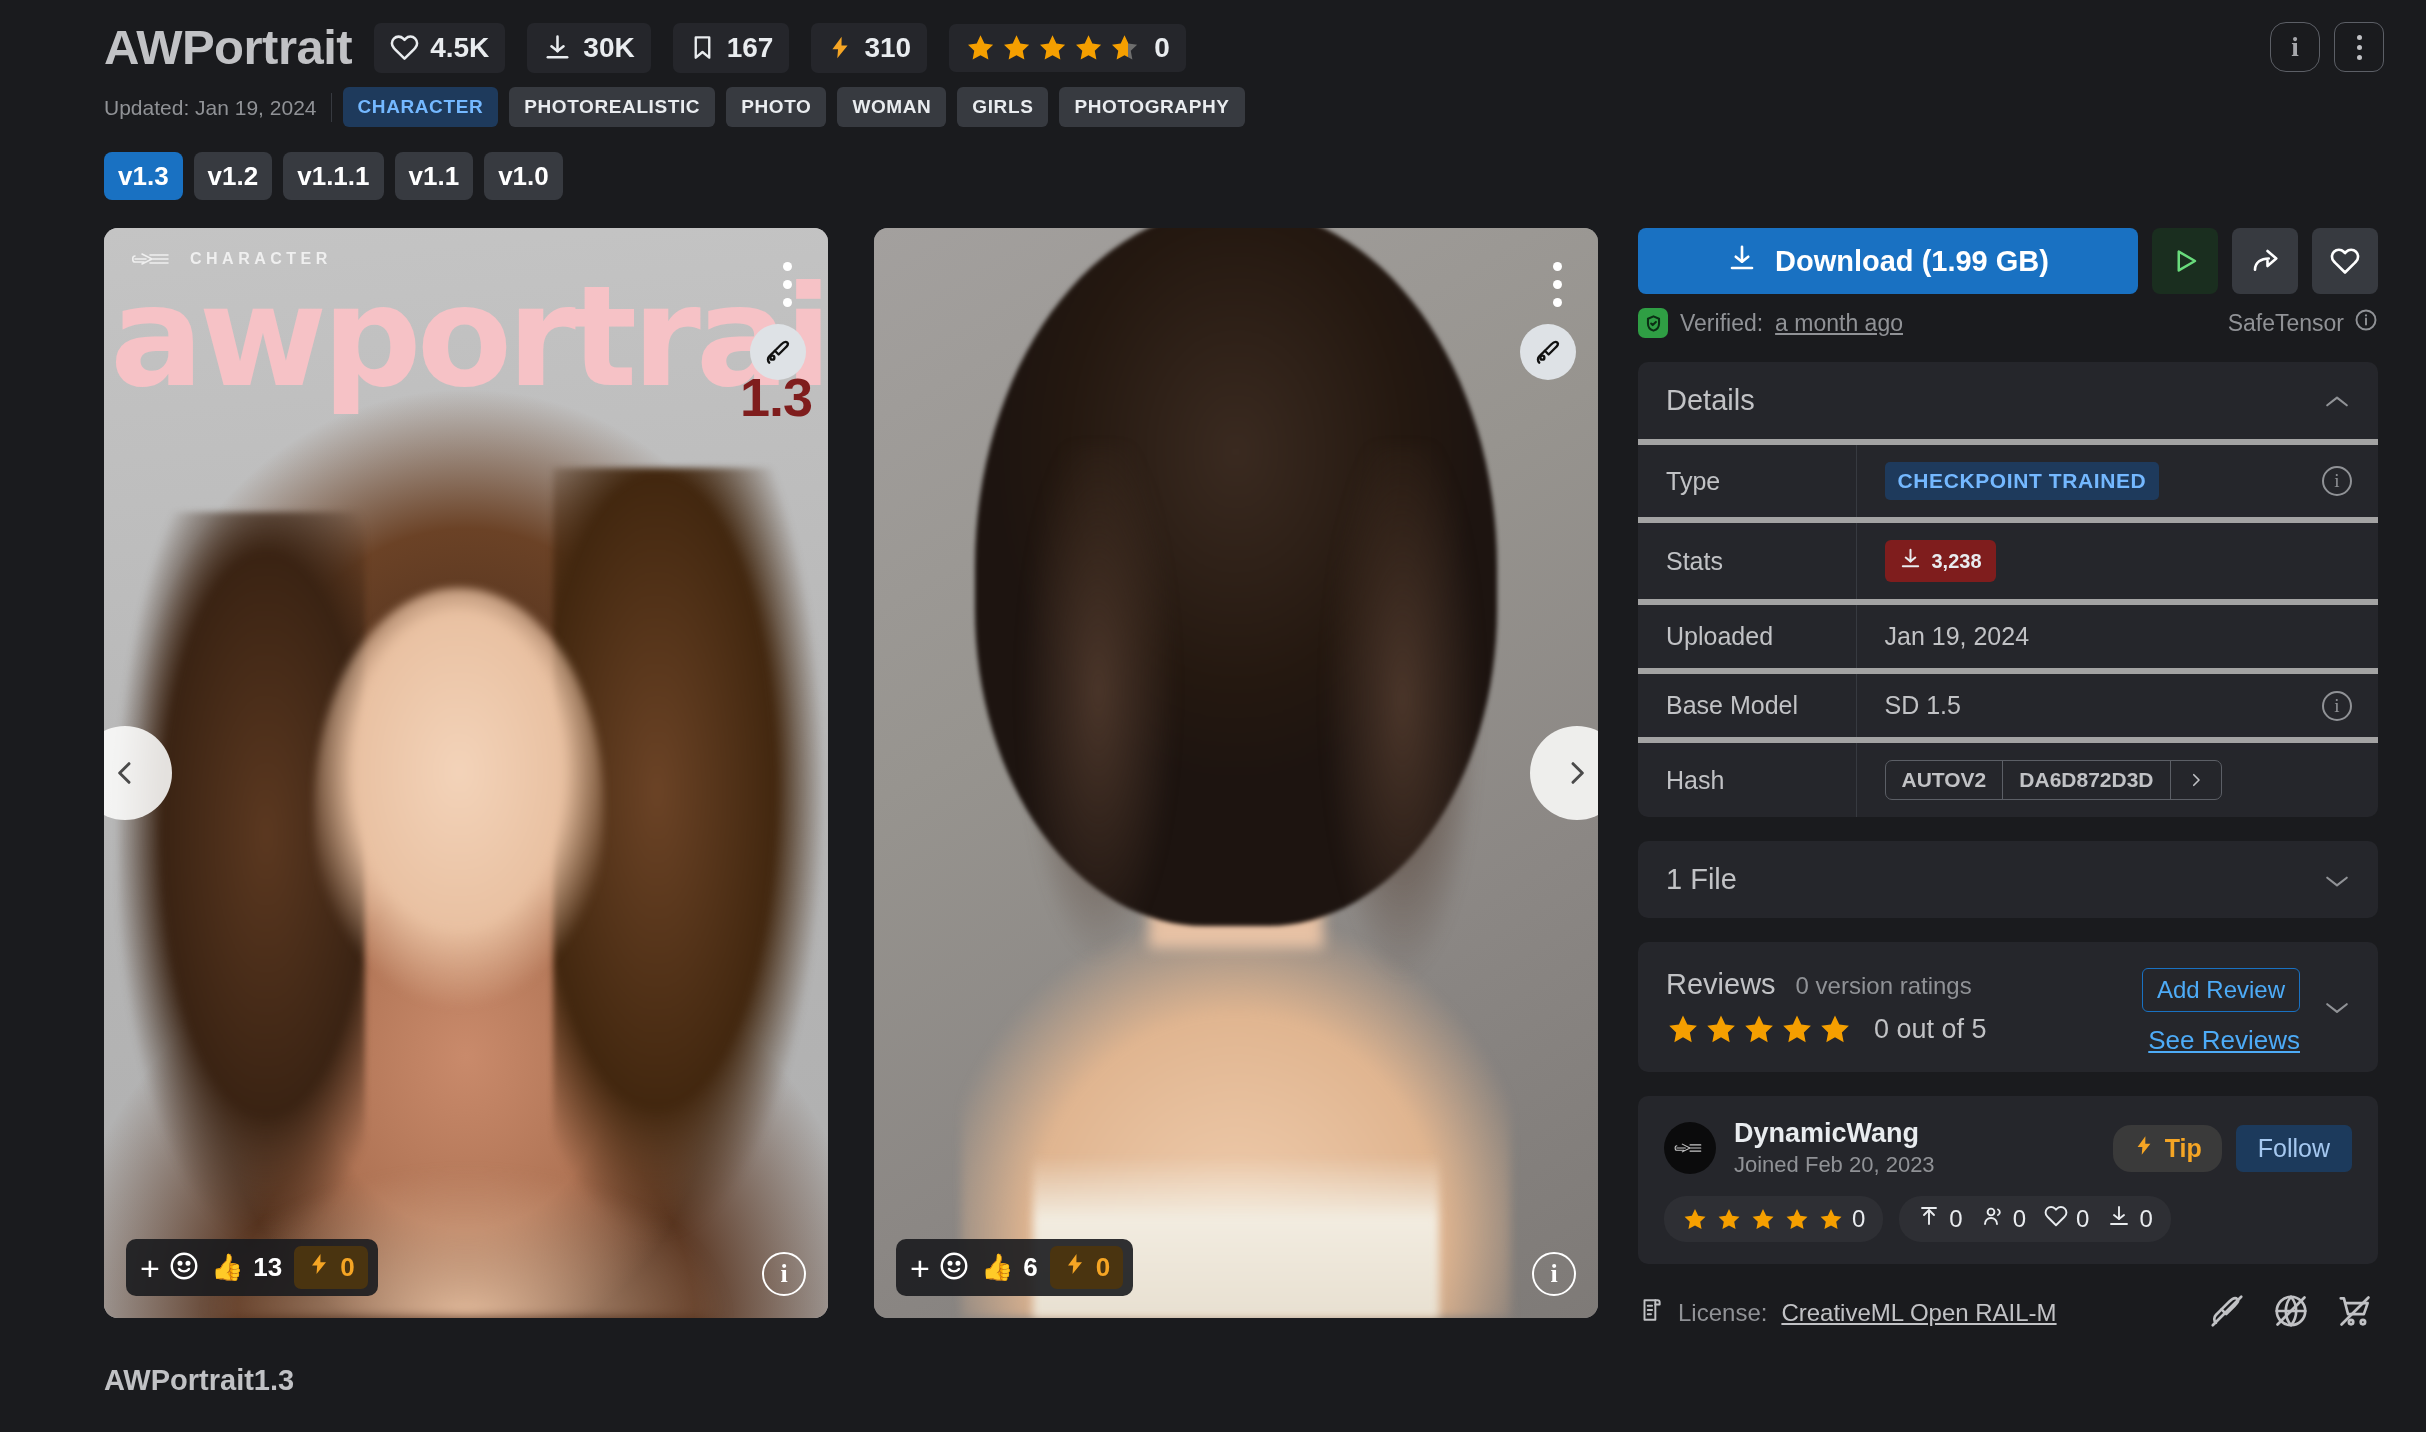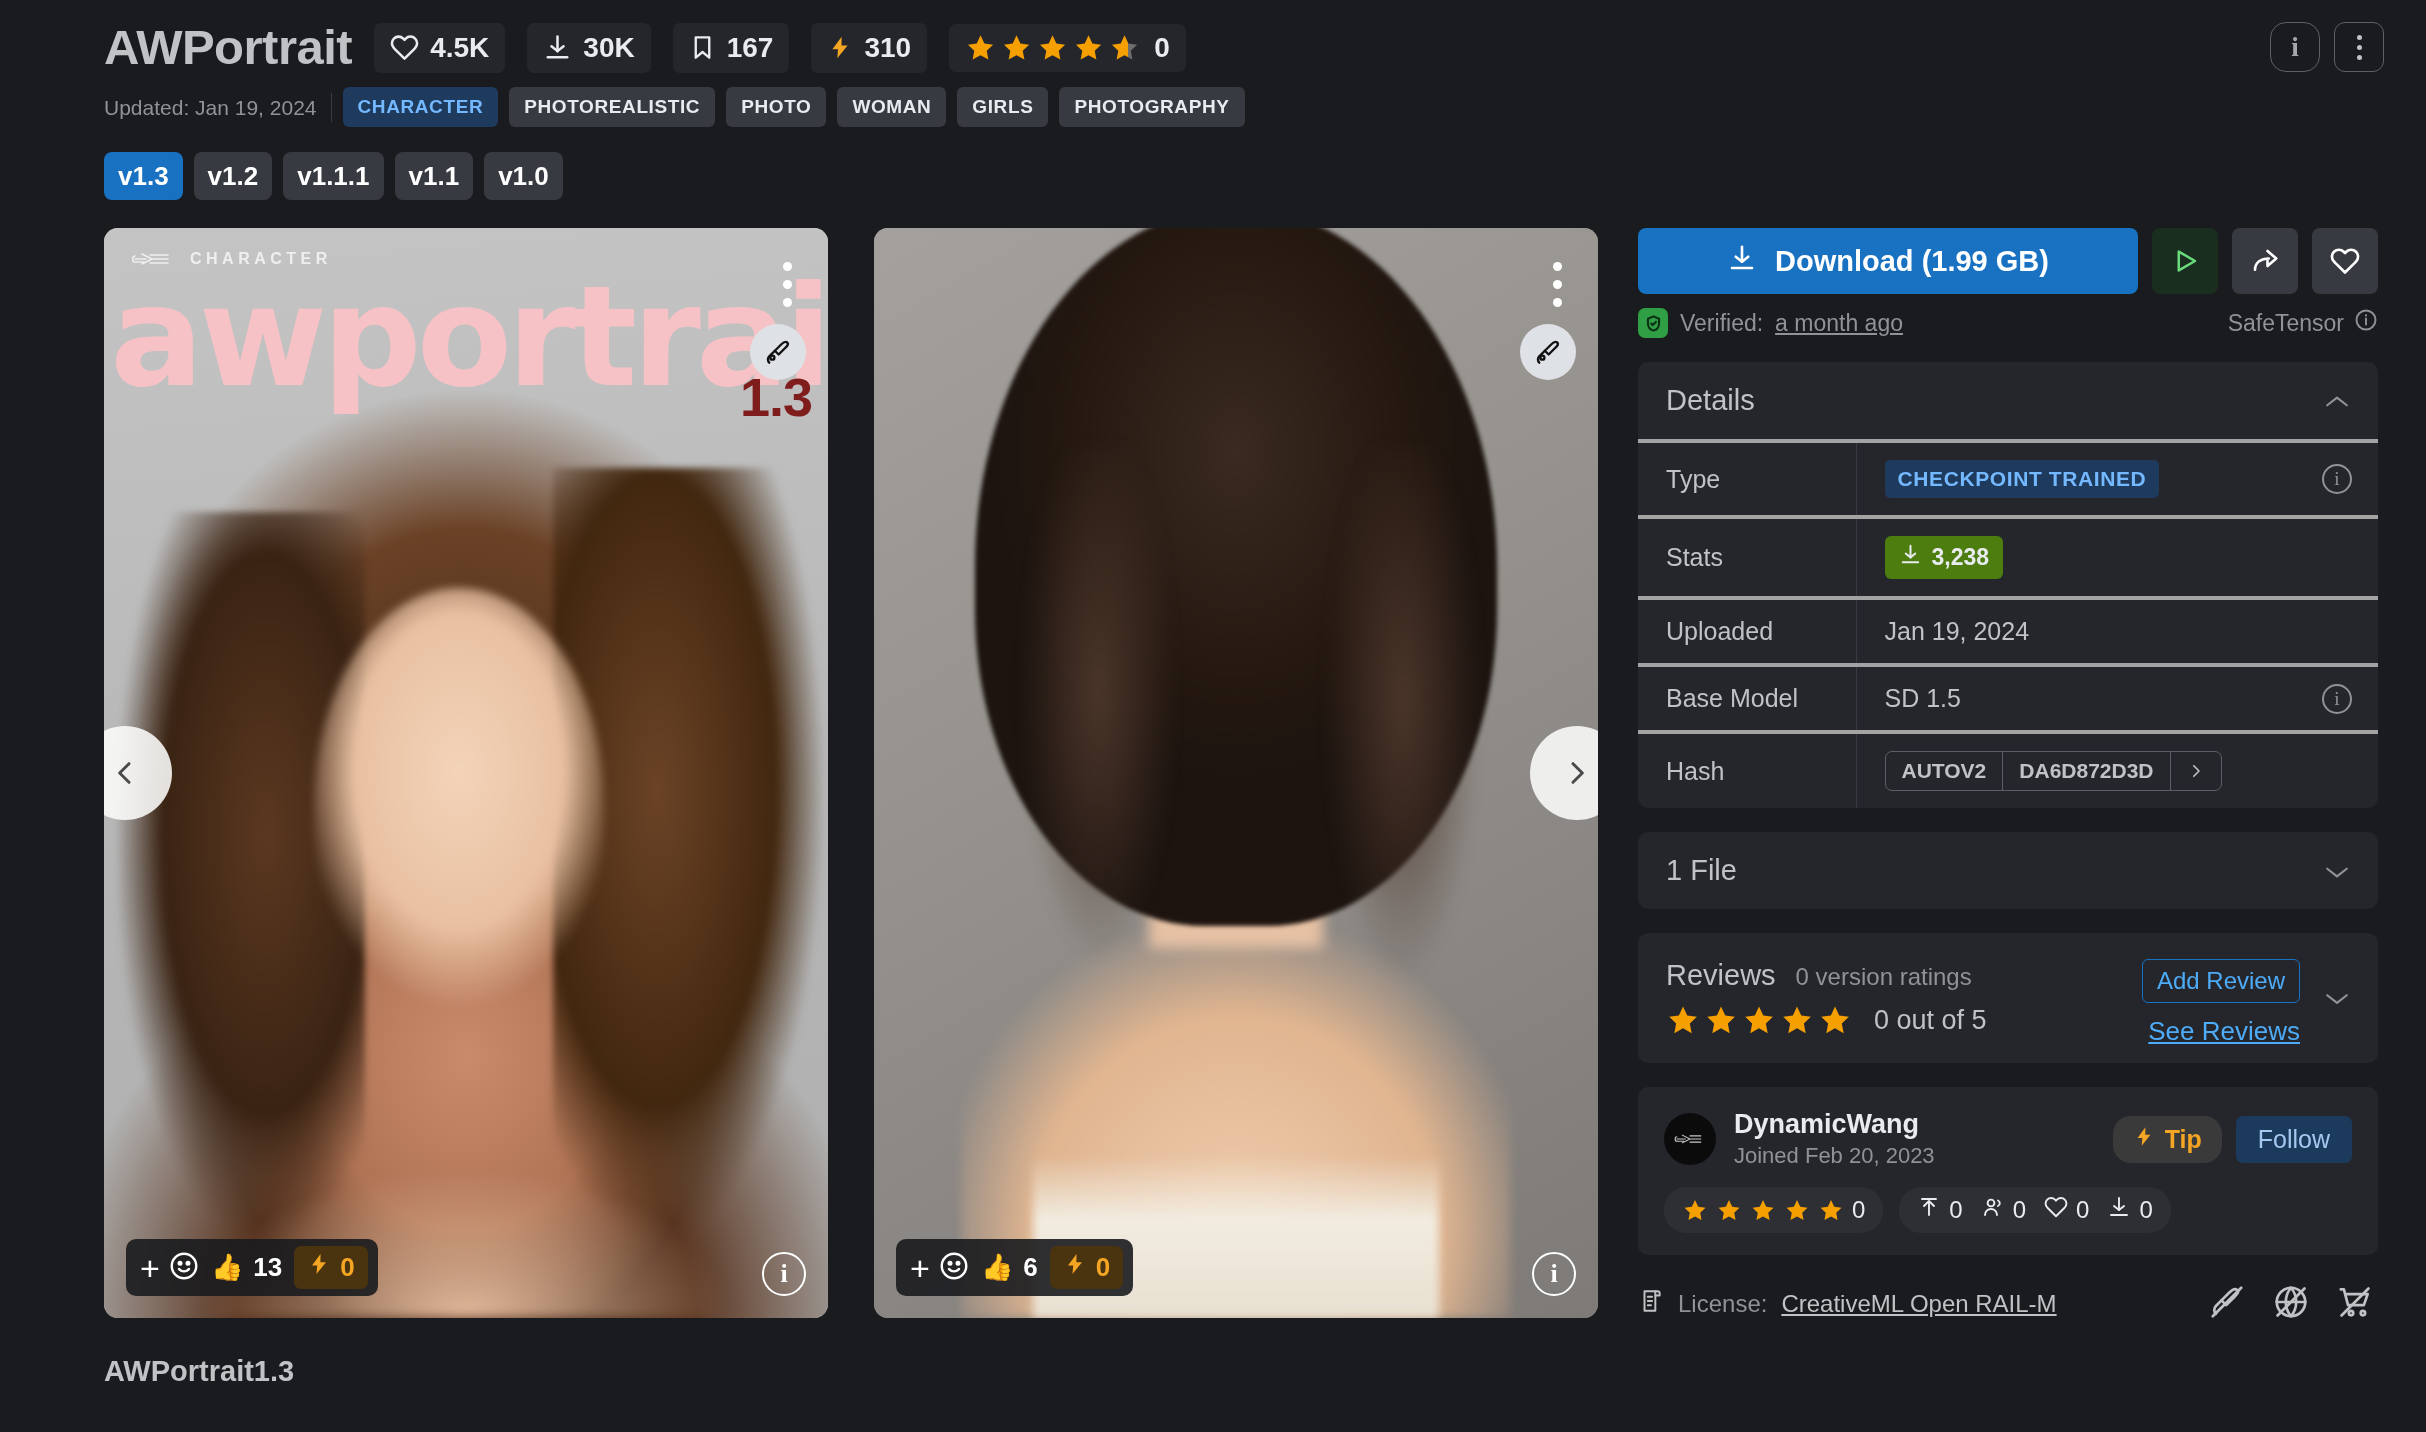--- a/index.html
+++ b/index.html
@@ -197,33 +197,33 @@
 
   .panel { background: #25262b; border-radius: 10px; margin-top: 24px; overflow: hidden; }
   .panel-head {
     display: flex; align-items: center; justify-content: space-between;
     padding: 22px 28px; font-size: 29px; color: #c1c2c5;
   }
   .chev { color: #909296; font-size: 26px; line-height: 1; }
 
   .detail-table { width: 100%; border-collapse: collapse; }
   .detail-table td {
-    border-top: 4px solid #a3a3a3; padding: 17px 28px;
+    border-top: 6px solid #a3a3a3; padding: 17px 28px;
     font-size: 25px; color: #c1c2c5; vertical-align: middle;
   }
   .detail-table td.k { width: 218px; border-right: 1px solid #373a40; }
   .detail-table td.v { position: relative; }
   .pill-type {
     display: inline-block; background: #1e3a5c; color: #74b8ff;
     font-size: 21px; font-weight: 700; letter-spacing: 0.6px;
     padding: 7px 13px; border-radius: 5px;
   }
   .stat-mini {
-    display: inline-flex; align-items: center; gap: 10px; background: #4d7c0f;
-    padding: 7px 14px; border-radius: 6px; font-size: 23px; font-weight: 700; color: #e9ecef;
+    display: inline-flex; align-items: center; gap: 10px; background: #7f1d1d;
+    padding: 7px 14px; border-radius: 6px; font-size: 20px; font-weight: 700; color: #e9ecef;
   }
   .info-i {
     position: absolute; right: 26px; top: 50%; transform: translateY(-50%);
     width: 30px; height: 30px; border-radius: 50%; border: 2px solid #909296;
     color: #909296; font-size: 19px; display:flex; align-items:center; justify-content:center;
     font-family: "Liberation Serif", serif;
   }
   .hash-group { display: inline-flex; align-items: stretch; border: 1px solid #5c5f66; border-radius: 7px; overflow: hidden; }
   .hash-group > div { padding: 7px 16px; font-size: 21px; font-weight: 700; color: #c1c2c5; display:flex; align-items:center; }
   .hash-group > div + div { border-left: 1px solid #5c5f66; }

